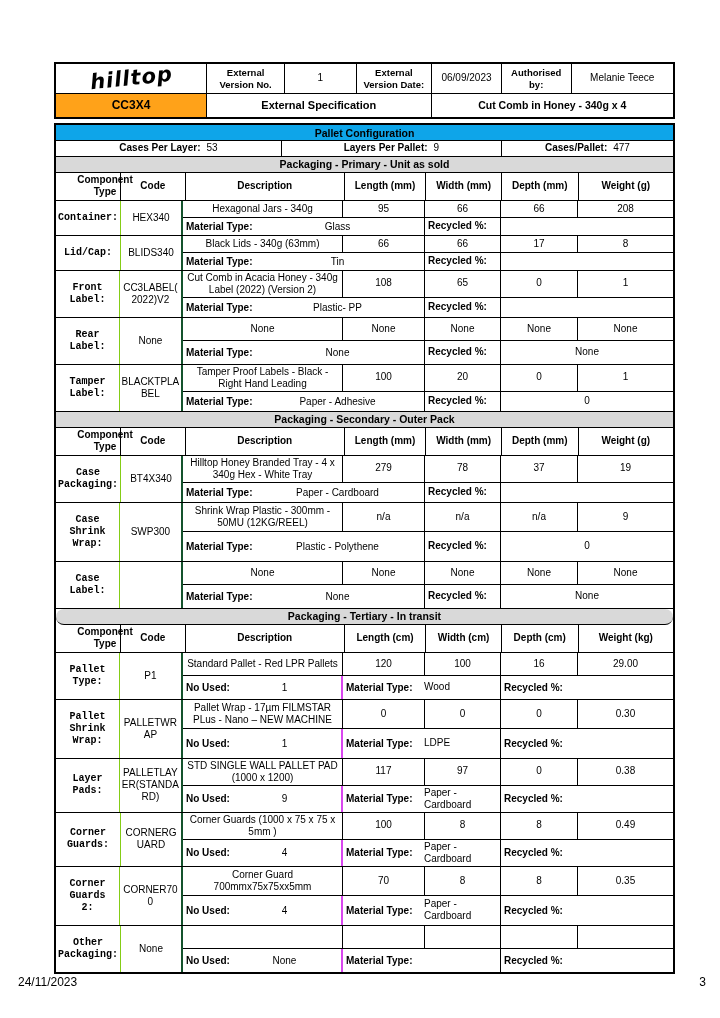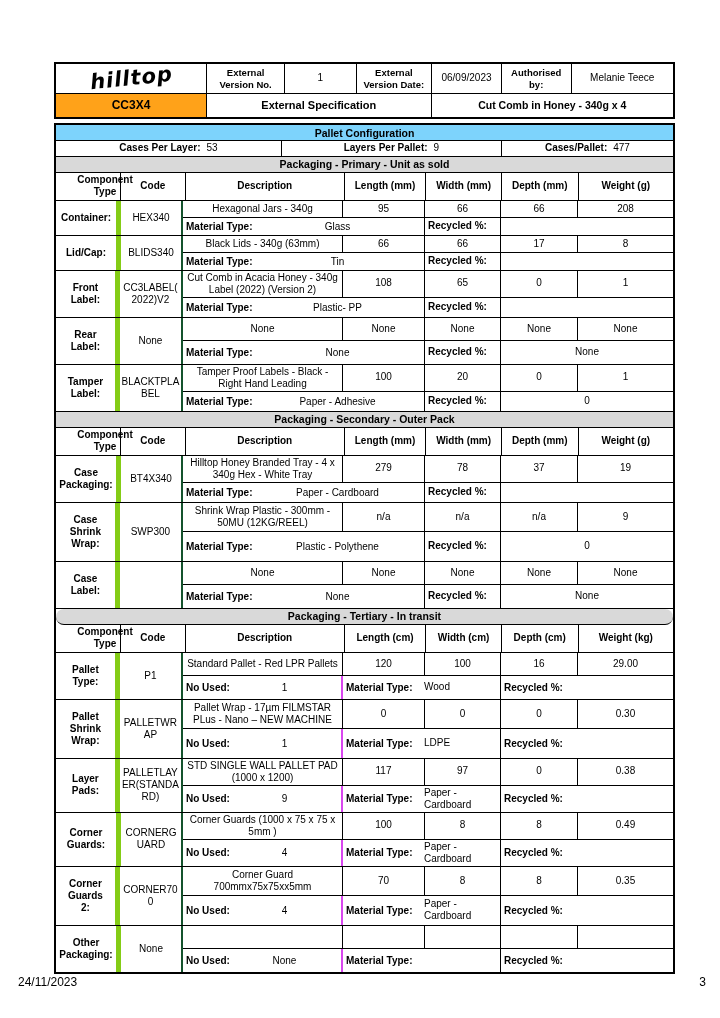--- a/index.html
+++ b/index.html
@@ -34,22 +34,22 @@
   .bar{display:flex;align-items:center;justify-content:center;font-weight:bold;
        font-size:10.5px;min-height:15px;border-bottom:1px solid #000;background:#D9D9D9;}
   .cfg1{width:227px;}.cfg2{width:221px;}.cfg3{width:172px;}
   .cfg-val{margin-left:6px;font-weight:normal;}
   
   .c1{width:65px;padding-left:36px;}.c2{width:65px;}.c3{width:160px;}
   .c4{width:82px;}.c5{width:76px;}.c6{width:77px;}.c7{width:95px;}
   .hdr .cell{font-weight:bold;min-height:14px;}
   .block{display:flex;border-bottom:1px solid #000;}
   .block:last-child{border-bottom:none;}
-  .compcell{width:65px;border-right:5px solid #84cc16;box-sizing:border-box;display:flex;
-            align-items:center;justify-content:center;text-align:center;font-weight:bold;padding:11px;line-height:1.2;}
+  .compcell{width:65px;border-right:1px solid #84cc16;box-sizing:border-box;display:flex;
+            align-items:center;justify-content:center;text-align:center;font-weight:bold;padding:11px;line-height:1.2;font-family:Liberation Mono, monospace;}
   .codecell{width:65px;border-right:2px solid #14532d;box-sizing:border-box;display:flex;
             align-items:center;justify-content:center;text-align:center;padding:1px;
             overflow-wrap:anywhere;line-height:1.2;}
   .brows{width:490px;display:flex;flex-direction:column;}
   .brow{display:flex;border-bottom:1px solid #000;flex:1;}
   .brow:last-child{border-bottom:none;}
   .matcell{width:242px;position:relative;border-right:1px solid #000;box-sizing:border-box;
            display:flex;align-items:center;justify-content:center;min-height:15px;padding:1px 2px 1px 70px;}
   .matcell .lab{position:absolute;left:3px;top:50%;transform:translateY(-50%);font-weight:bold;}
   .reclab{width:76px;justify-content:flex-start;font-weight:bold;padding-left:3px;text-align:left;}
@@ -88,21 +88,21 @@
     <div class="row">
       <div class="cell h2 code-cell" id="product-code-cell" style="background: rgb(255, 162, 25);">CC3X4</div>
       <div class="cell h2 spec-cell">External Specification</div>
       <div class="cell h2 prod-cell">Cut Comb in Honey - 340g x 4</div>
     </div>
   </div>
 
   <div class="gap"></div>
 
   <div class="tbl">
-    <div class="bar" style="background: #7dd3fc;">Pallet Configuration</div>
+    <div class="bar" style="background: #0ea5e9;">Pallet Configuration</div>
     <div class="row">
       <div class="cell cfg1">
         <span class="b">Cases Per Layer:</span>
         <span class="cfg-val">53</span>
       </div>
       <div class="cell cfg2">
         <span class="b">Layers Per Pallet:</span>
         <span class="cfg-val">9</span>
       </div>
       <div class="cell cfg3">

